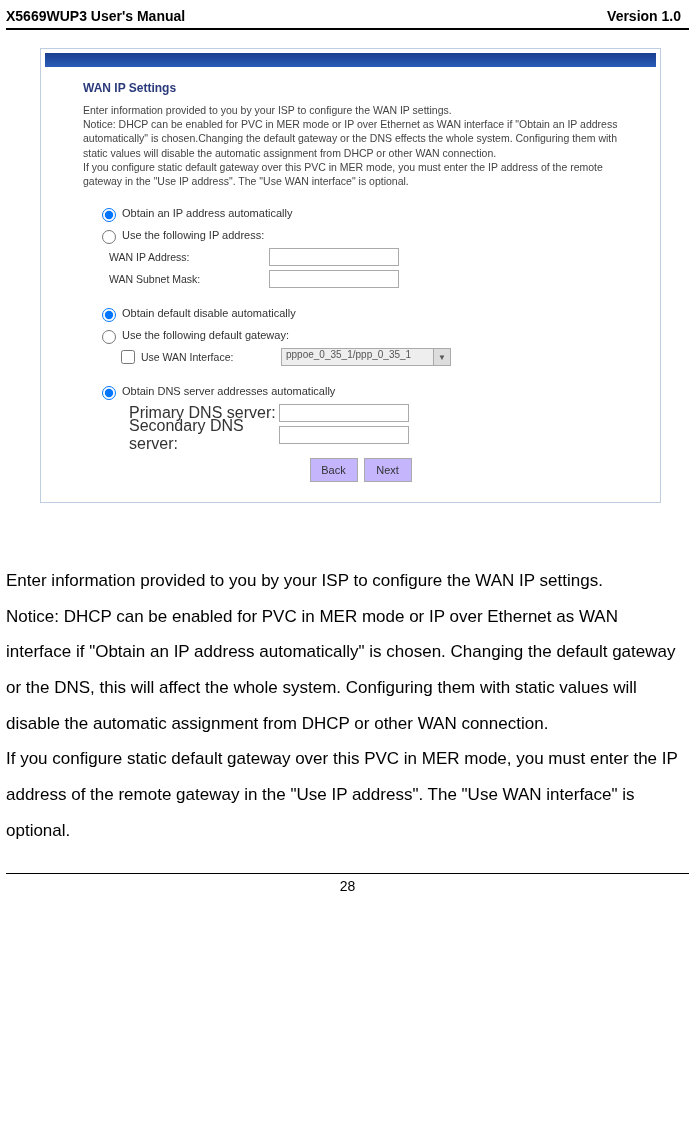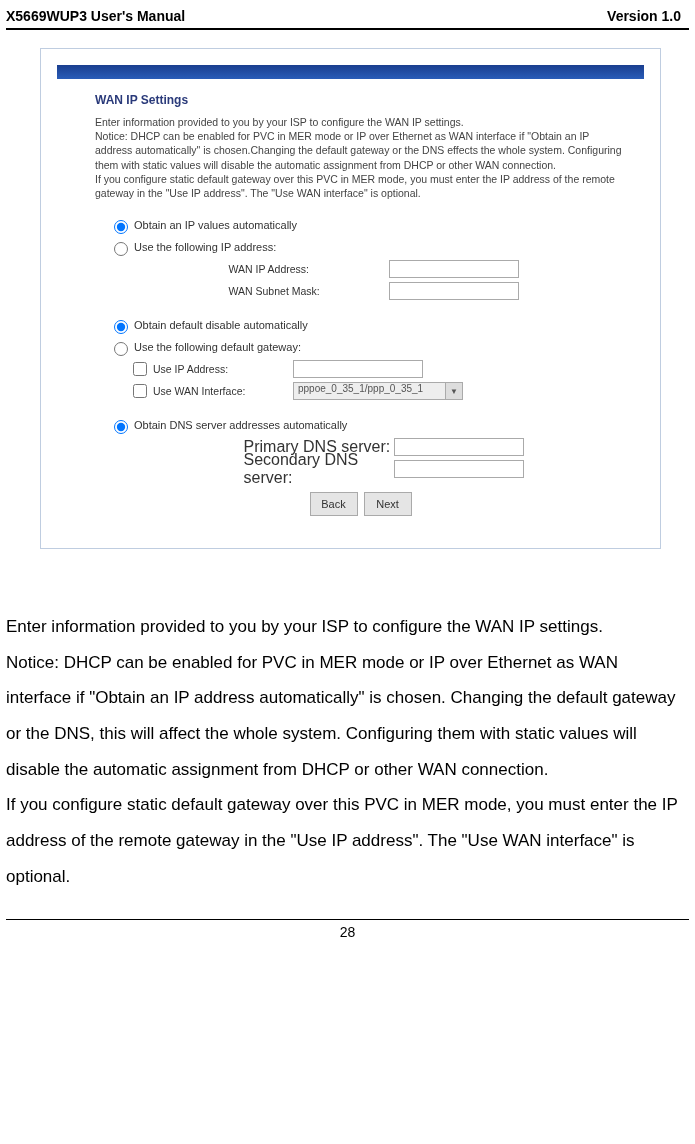--- a/index.html
+++ b/index.html
@@ -21,21 +21,21 @@
     font-weight: bold;
   }
   .header-rule {
     border-bottom: 2px solid #000;
     margin: 0 6px 18px 6px;
   }
   .screenshot-box {
     margin: 0 34px 0 40px;
     border: 1px solid #bfcde0;
     background: #fff;
-    padding: 16px;
+    padding: 4px;
   }
   .blue-bar {
     height: 14px;
     background: linear-gradient(#1a3e8f, #2a5db8);
   }
   .inner {
     padding: 10px 18px 16px 38px;
     font-family: Tahoma, Arial, sans-serif;
     font-size: 11px;
     color: #333;
@@ -63,21 +63,20 @@
   .radio, .checkbox {
     width: 14px;
     height: 14px;
     margin-right: 6px;
   }
   .field-row {
     display: flex;
     align-items: center;
     height: 22px;
     margin-left: 12px;
-    justify-content: center;
   }
   .field-label {
     width: 160px;
     font-size: 10.5px;
   }
   .field-label2 {
     width: 180px;
     font-size: 16px;
   }
   .text-input {
@@ -129,21 +128,21 @@
   }
   .button-row {
     display: flex;
     justify-content: center;
     gap: 6px;
     margin-top: 12px;
   }
   .btn {
     width: 46px;
     height: 22px;
-    background: #e5e5e5;
+    background: #c4b5fd;
     border: 1px solid #aaa;
     font-size: 11px;
     display: flex;
     align-items: center;
     justify-content: center;
     color: #333;
   }
   .body-text {
     margin: 60px 12px 0 6px;
     font-size: 17px;
@@ -175,21 +174,21 @@
     <div class="blue-bar"></div>
     <div class="inner">
       <div class="section-title">WAN IP Settings</div>
       <div class="desc" style="white-space:pre-line">Enter information provided to you by your ISP to configure the WAN IP settings.
 Notice: DHCP can be enabled for PVC in MER mode or IP over Ethernet as WAN interface if "Obtain an IP address automatically" is chosen.Changing the default gateway or the DNS effects the whole system. Configuring them with static values will disable the automatic assignment from DHCP or other WAN connection.
 If you configure static default gateway over this PVC in MER mode, you must enter the IP address of the remote gateway in the "Use IP address". The "Use WAN interface" is optional.</div>
 
       <div class="form-block">
         <div class="row">
           <input type="radio" class="radio" checked="" style="">
-          <span>Obtain an IP values automatically</span>
+          <span>Obtain an IP address automatically</span>
         </div>
         <div class="row">
           <input type="radio" class="radio" style="">
           <span>Use the following IP address:</span>
         </div>
         <div class="field-row">
           <span class="field-label">WAN IP Address:</span>
           <input class="text-input" style="">
         </div>
         <div class="field-row">
@@ -201,25 +200,20 @@
       <div class="form-block">
         <div class="row">
           <input type="radio" class="radio" checked="" style="">
           <span>Obtain default disable automatically</span>
         </div>
         <div class="row">
           <input type="radio" class="radio" style="">
           <span>Use the following default gateway:</span>
         </div>
         <div class="sub-indent">
-          <div class="check-row">
-            <input type="checkbox" class="checkbox" style="">
-            <span class="check-label">Use IP Address:</span>
-            <input class="text-input" style="">
-          </div>
           <div class="check-row">
             <input type="checkbox" class="checkbox" style="">
             <span class="check-label">Use WAN Interface:</span>
             <div class="select-box">
               <span>pppoe_0_35_1/ppp_0_35_1</span>
               <span class="select-arrow">▼</span>
             </div>
           </div>
         </div>
       </div>

